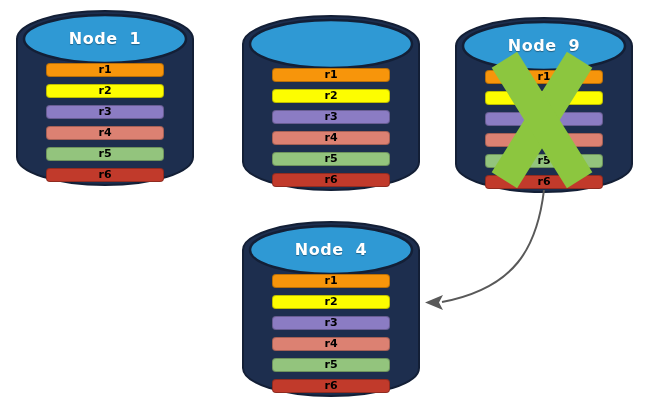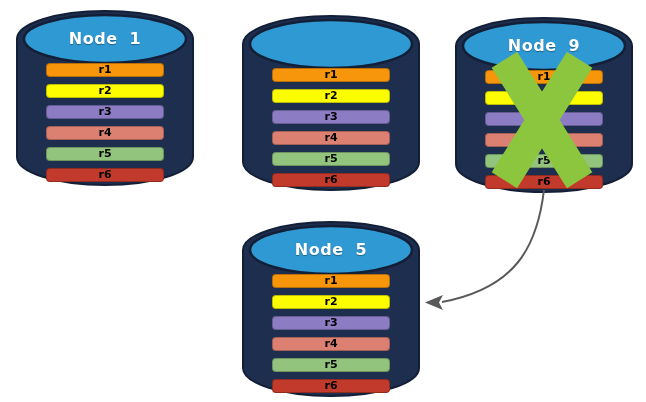--- a/index.html
+++ b/index.html
@@ -144,21 +144,21 @@
       <div class="x-arm a"></div>
       <div class="x-arm b"></div>
     </div>
   </div>
 
   <div class="node node-4">
     <svg class="cyl-svg" viewBox="0 0 182 184">
       <path d="M3,34 A88,28 0 0 1 179,34 L179,152 A88,28 0 0 1 3,152 Z" fill="var(--cyl-body)" stroke="var(--cyl-outline)" stroke-width="2"></path>
       <ellipse cx="91" cy="34" rx="81" ry="24" fill="var(--cyl-top)" stroke="var(--cyl-outline)" stroke-width="2.5"></ellipse>
     </svg>
-    <div class="node-label">Node 5</div>
+    <div class="node-label">Node 4</div>
     <div class="rows">
         <div class="bar" style="background: rgb(247, 149, 11);">
           <span>r1</span>
         </div>
         <div class="bar" style="background: rgb(253, 253, 0);">
           <span>r2</span>
         </div>
         <div class="bar" style="background: rgb(139, 124, 195);">
           <span>r3</span>
         </div>

